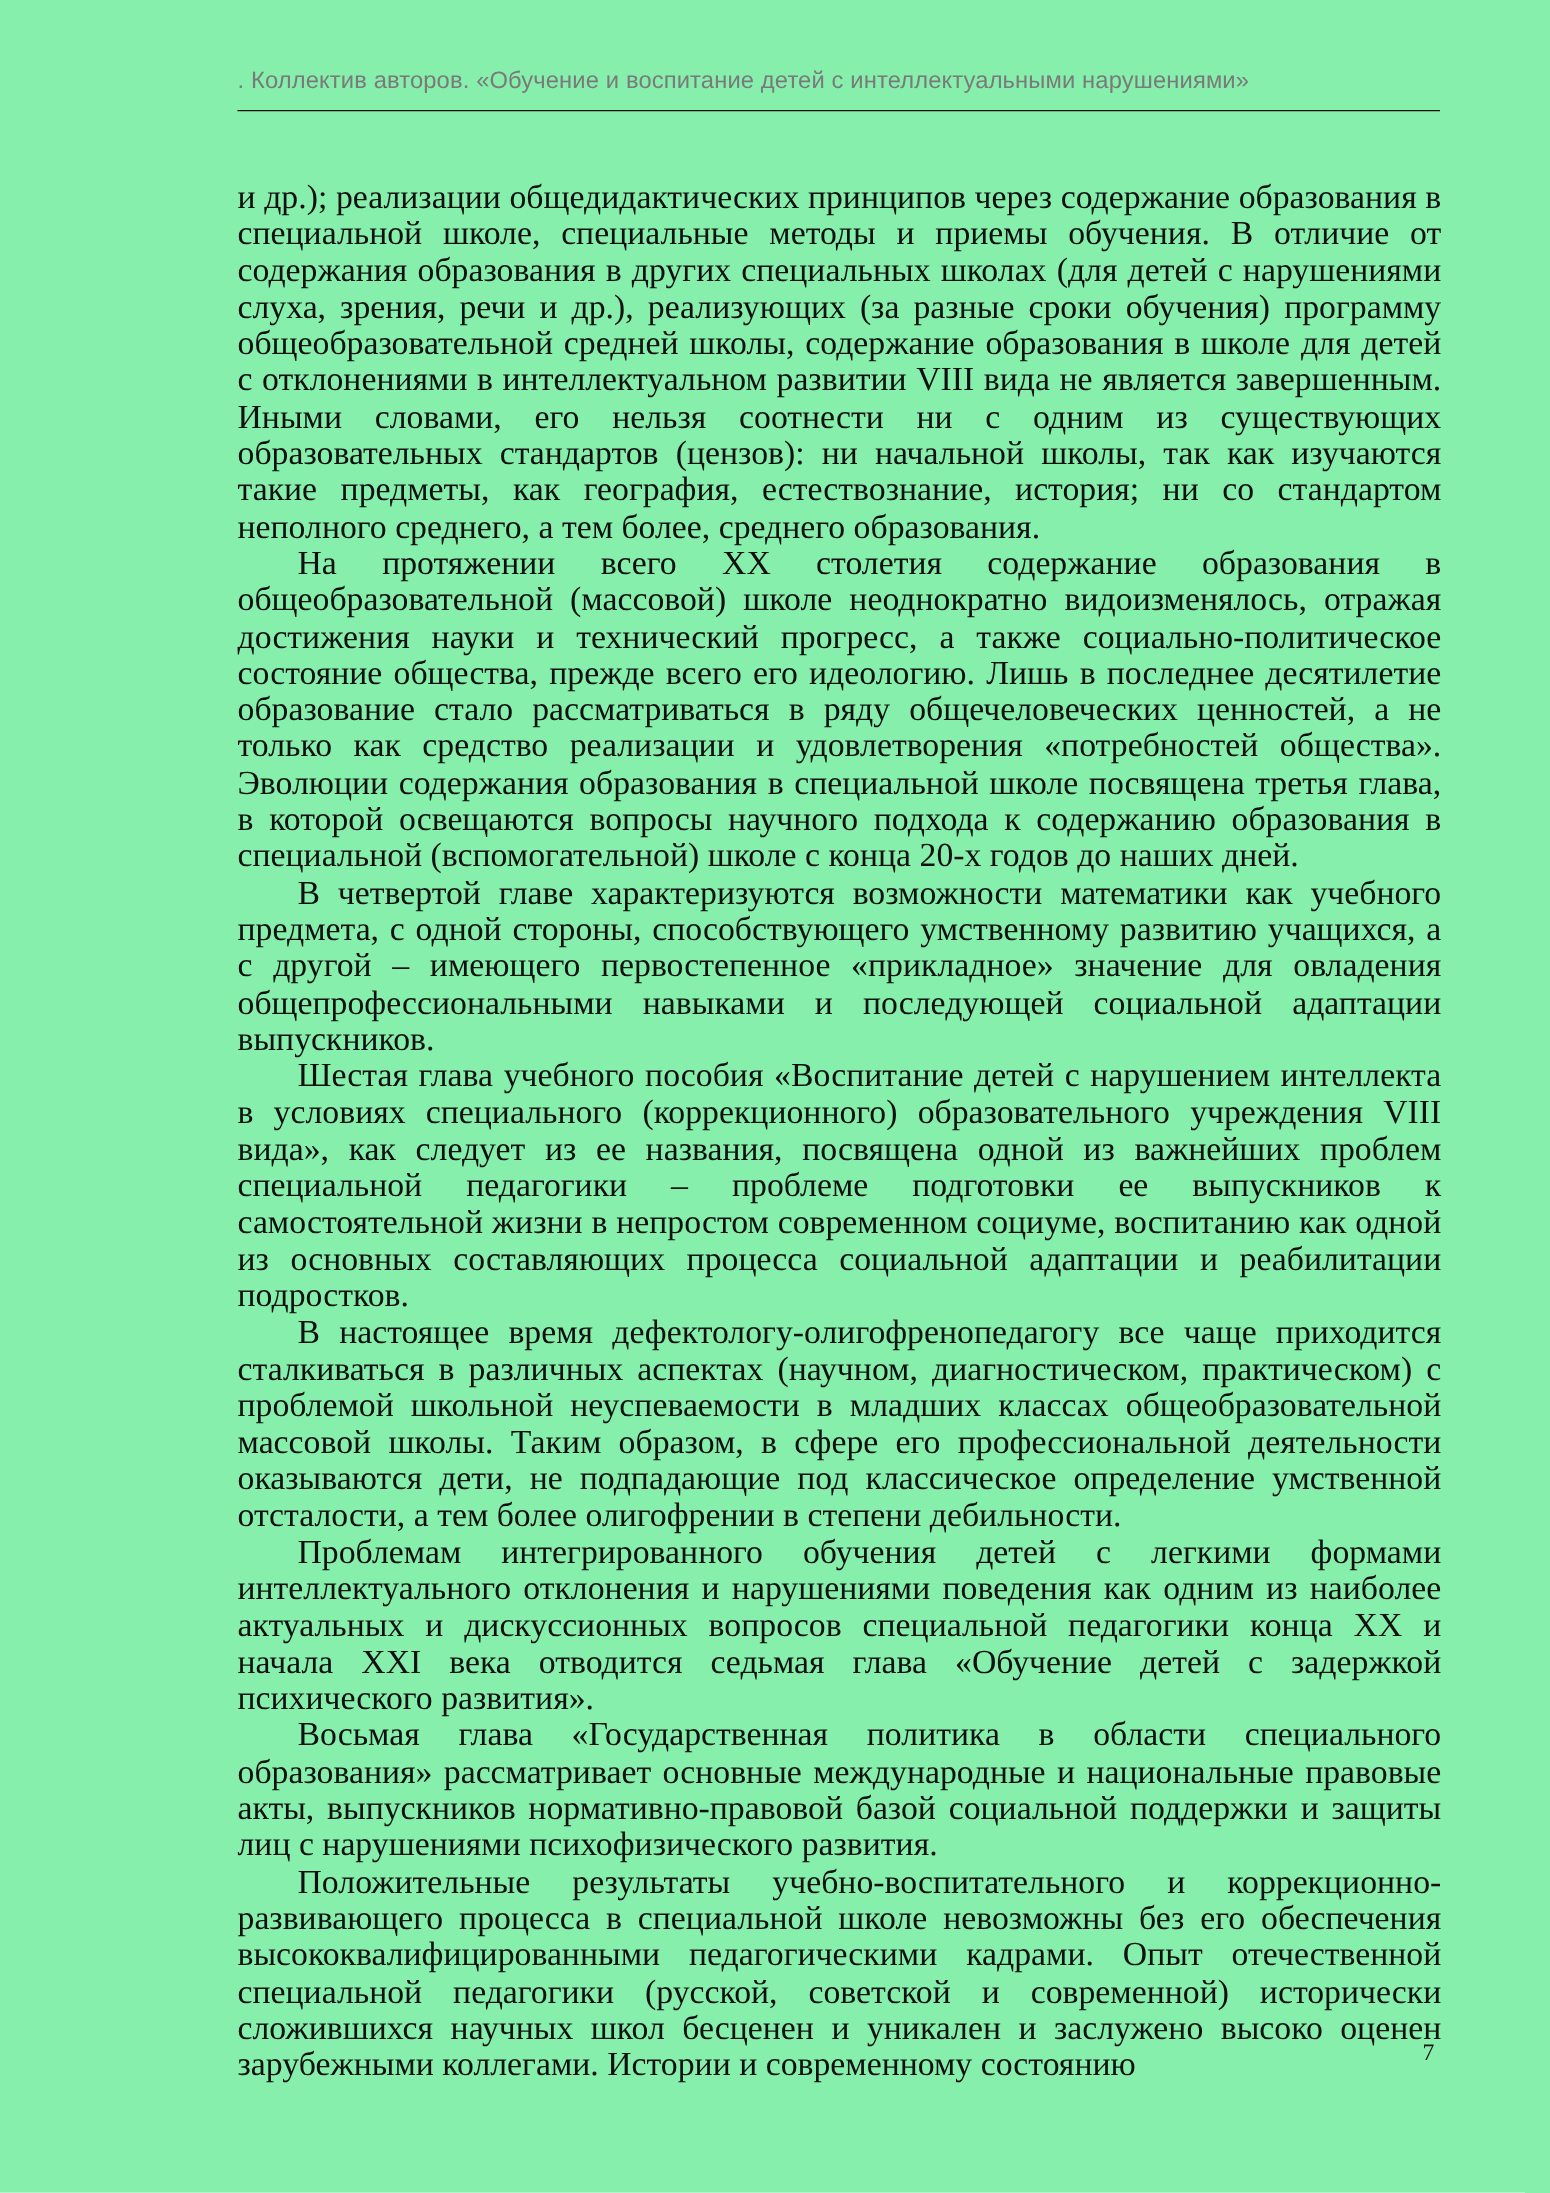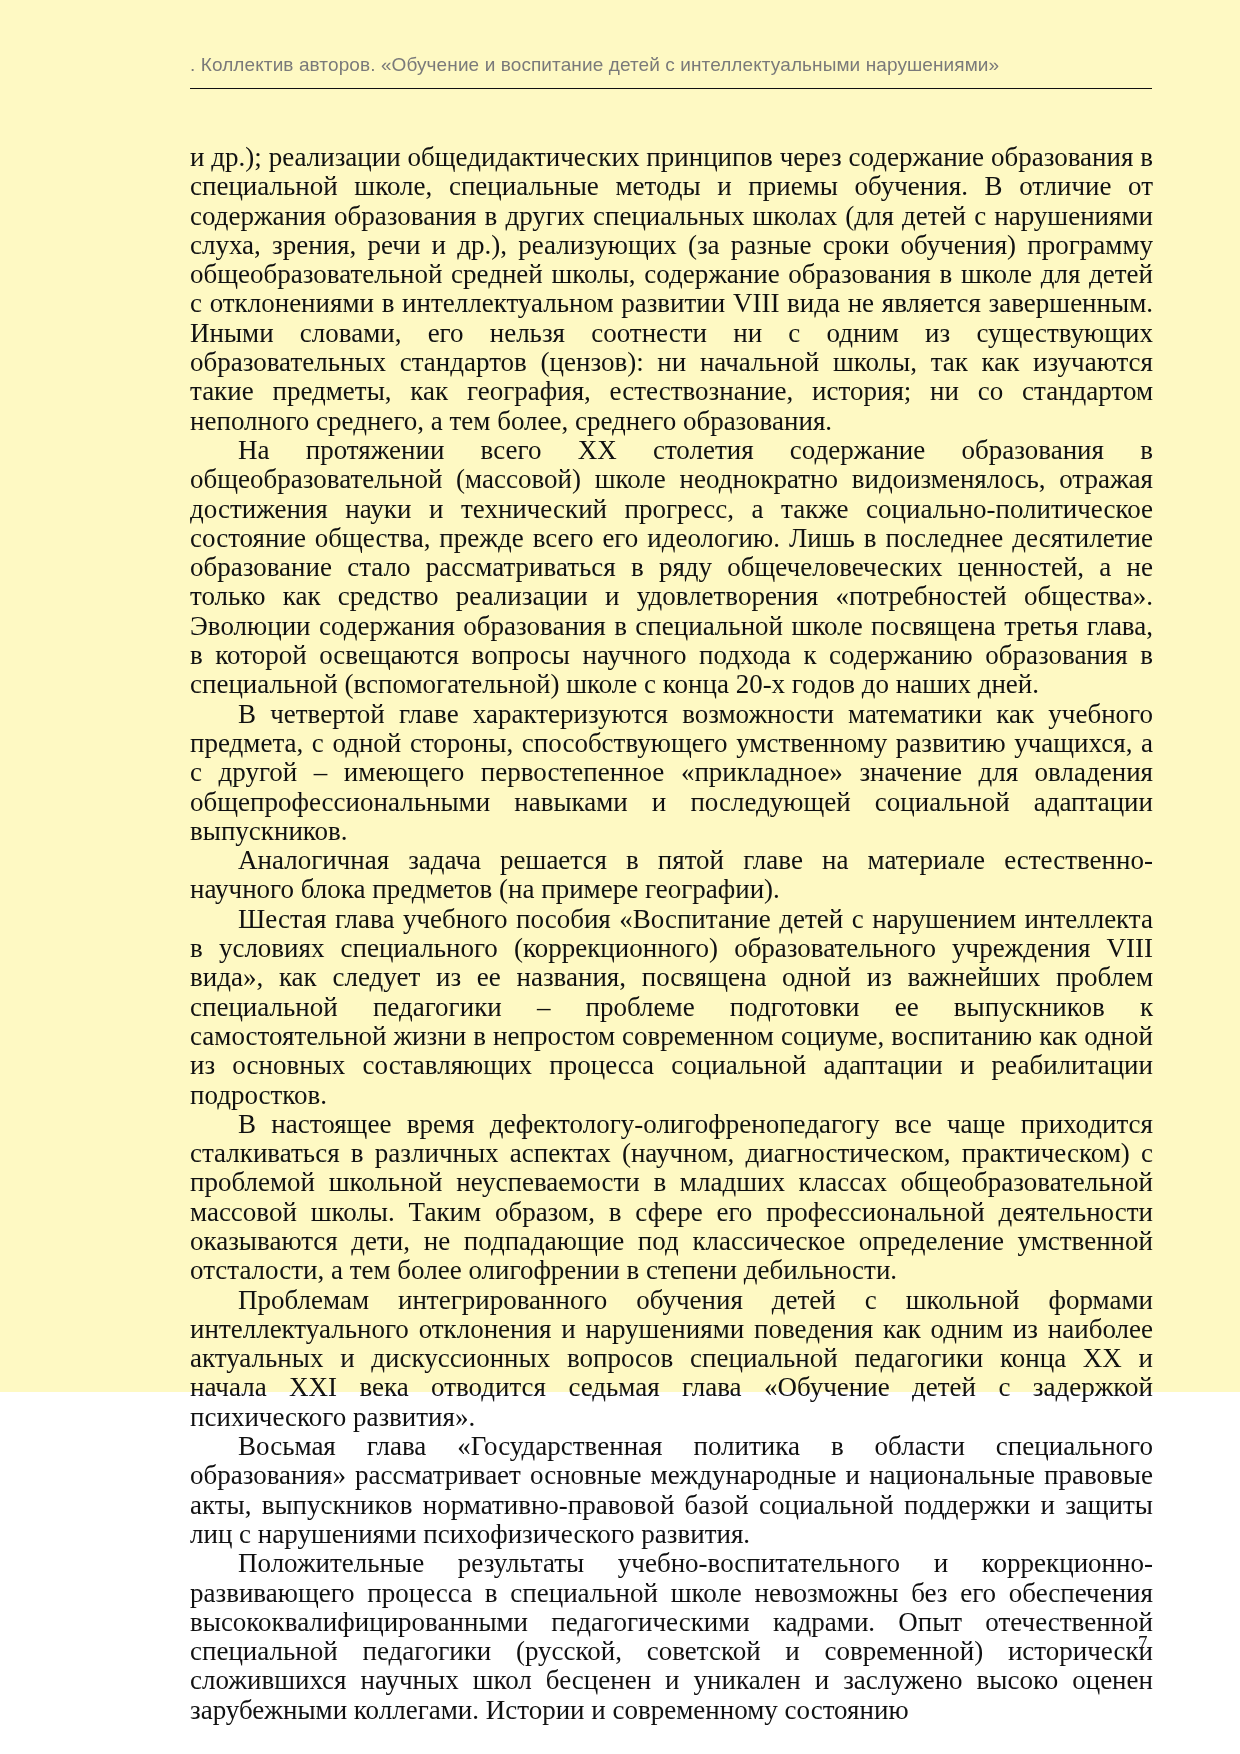--- a/index.html
+++ b/index.html
@@ -1,17 +1,17 @@
 <!DOCTYPE html>
 <html><head>
 <meta charset="utf-8">
 <style>
   html, body { margin: 0; padding: 0; background: #ffffff; }
   body { width: 1240px; height: 1754px; position: relative; overflow: hidden; }
-  .page { position: absolute; left: 0; top: 0; width: 1240px; height: 1392px; background: #fef9c3; text-decoration: underline; }
+  .page { position: absolute; left: 0; top: 0; width: 1240px; height: 1754px; background: #86efac; text-decoration: underline; }
   .running-header {
     position: absolute; left: 190px; top: 54px; width: 962px;
     font-family: "Liberation Sans", sans-serif; font-size: 19px; color: #7a7a7a;
     letter-spacing: 0.1px; white-space: nowrap;
   }
   .header-rule { position: absolute; left: 190px; top: 88px; width: 962px; height: 0; border-top: 1.5px solid #111; }
   .body-text {
     position: absolute; left: 190px; top: 143px; width: 963px;
     font-family: "Liberation Serif", serif; font-size: 27px; line-height: 29.3px; color: #111;
     text-align: justify;
@@ -27,22 +27,21 @@
 <body>
 
 <div class="page">
   <div class="running-header">.  Коллектив авторов.  «Обучение и воспитание детей с интеллектуальными нарушениями»</div>
   <div class="header-rule"></div>
 
   <div class="body-text">
     <p>и др.); реализации общедидактических принципов через содержание образования в специальной школе, специальные методы и приемы обучения. В отличие от содержания образования в других специальных школах (для детей с нарушениями слуха, зрения, речи и др.), реализующих (за разные сроки обучения) программу общеобразовательной средней школы, содержание образования в школе для детей с отклонениями в интеллектуальном развитии VIII вида не является завершенным. Иными словами, его нельзя соотнести ни с одним из существующих образовательных стандартов (цензов): ни начальной школы, так как изучаются такие предметы, как география, естествознание, история; ни со стандартом неполного среднего, а тем более, среднего образования.</p>
     <p class="indent">На протяжении всего XX столетия содержание образования в общеобразовательной (массовой) школе неоднократно видоизменялось, отражая достижения науки и технический прогресс, а также социально-политическое состояние общества, прежде всего его идеологию. Лишь в последнее десятилетие образование стало рассматриваться в ряду общечеловеческих ценностей, а не только как средство реализации и удовлетворения «потребностей общества». Эволюции содержания образования в специальной школе посвящена третья глава, в которой освещаются вопросы научного подхода к содержанию образования в специальной (вспомогательной) школе с конца 20-х годов до наших дней.</p>
     <p class="indent">В четвертой главе характеризуются возможности математики как учебного предмета, с одной стороны, способствующего умственному развитию учащихся, а с другой – имеющего первостепенное «прикладное» значение для овладения общепрофессиональными навыками и последующей социальной адаптации выпускников.</p>
-    <p class="indent">Аналогичная задача решается в пятой главе на материале естественно-научного блока предметов (на примере географии).</p>
     <p class="indent">Шестая глава учебного пособия «Воспитание детей с нарушением интеллекта в условиях специального (коррекционного) образовательного учреждения VIII вида», как следует из ее названия, посвящена одной из важнейших проблем специальной педагогики – проблеме подготовки ее выпускников к самостоятельной жизни в непростом современном социуме, воспитанию как одной из основных составляющих процесса социальной адаптации и реабилитации подростков.</p>
     <p class="indent">В настоящее время дефектологу-олигофренопедагогу все чаще приходится сталкиваться в различных аспектах (научном, диагностическом, практическом) с проблемой школьной неуспеваемости в младших классах общеобразовательной массовой школы. Таким образом, в сфере его профессиональной деятельности оказываются дети, не подпадающие под классическое определение умственной отсталости, а тем более олигофрении в степени дебильности.</p>
-    <p class="indent">Проблемам интегрированного обучения детей с школьной формами интеллектуального отклонения и нарушениями поведения как одним из наиболее актуальных и дискуссионных вопросов специальной педагогики конца XX и начала XXI века отводится седьмая глава «Обучение детей с задержкой психического развития».</p>
+    <p class="indent">Проблемам интегрированного обучения детей с легкими формами интеллектуального отклонения и нарушениями поведения как одним из наиболее актуальных и дискуссионных вопросов специальной педагогики конца XX и начала XXI века отводится седьмая глава «Обучение детей с задержкой психического развития».</p>
     <p class="indent">Восьмая глава «Государственная политика в области специального образования» рассматривает основные международные и национальные правовые акты, выпускников нормативно-правовой базой социальной поддержки и защиты лиц с нарушениями психофизического развития.</p>
     <p class="indent">Положительные результаты учебно-воспитательного и коррекционно-развивающего процесса в специальной школе невозможны без его обеспечения высококвалифицированными педагогическими кадрами. Опыт отечественной специальной педагогики (русской, советской и современной) исторически сложившихся научных школ бесценен и уникален и заслужено высоко оценен зарубежными коллегами. Истории и современному состоянию</p>
   </div>
 
   <div class="page-number">7</div>
 </div>
 
 </body></html>

